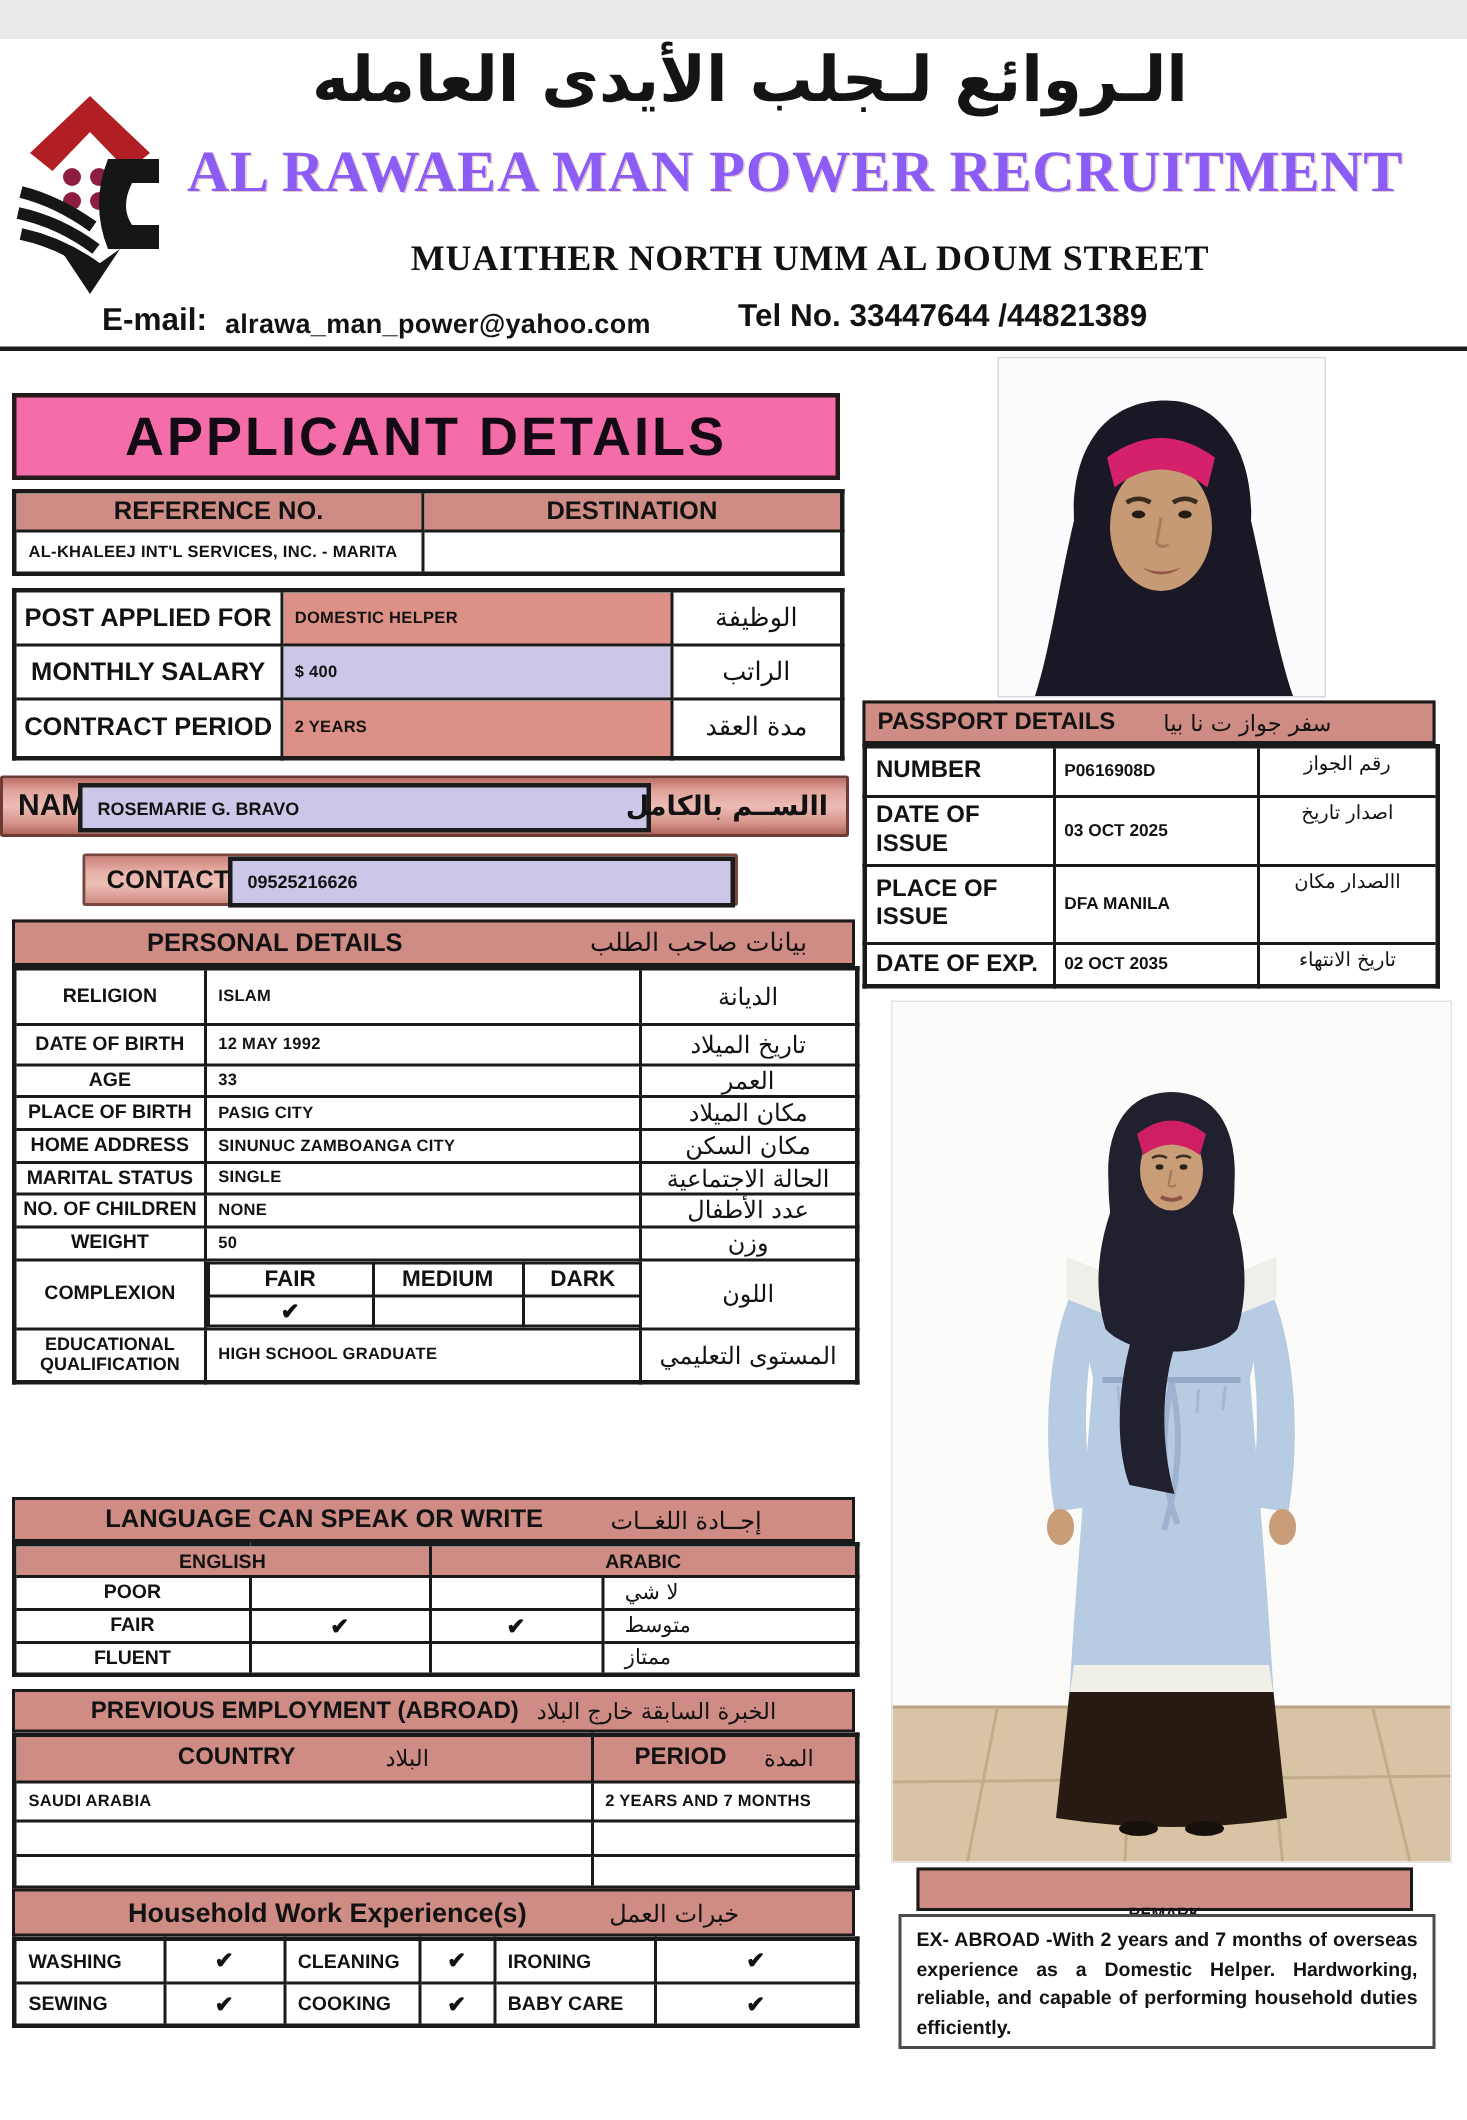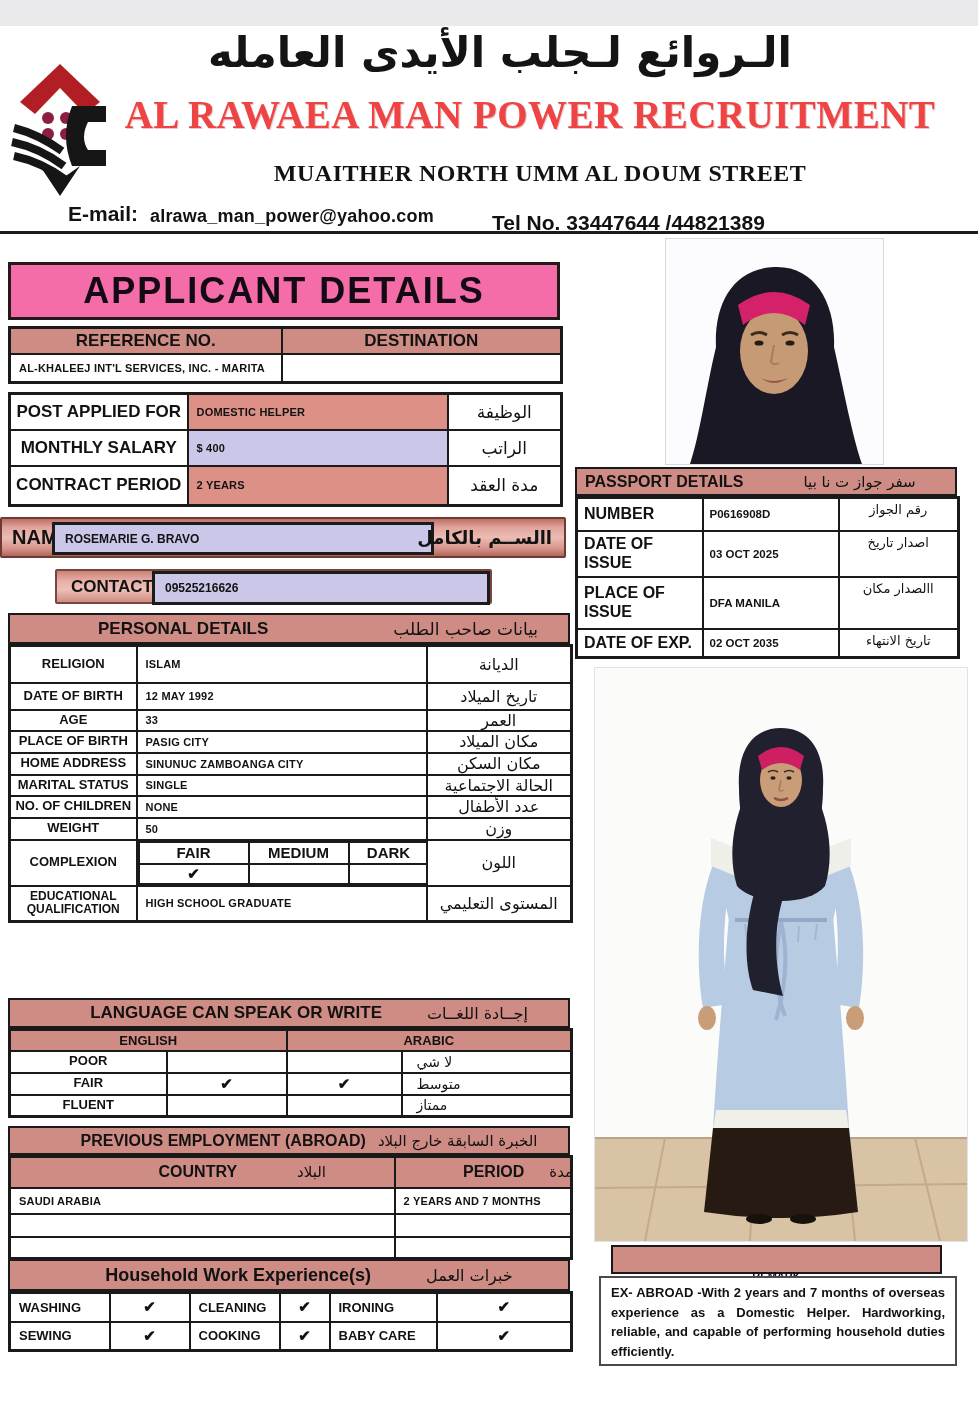--- a/index.html
+++ b/index.html
@@ -5,39 +5,39 @@
   html,body{margin:0;padding:0;background:#fff;}
   .page{position:relative;width:978px;height:1413px;background:#ffffff;overflow:hidden;
         font-family:"Liberation Sans",sans-serif;color:#121212;}
   .topstrip{position:absolute;left:0;top:0;width:978px;height:26px;background:#eaeaec;}
 
   
   .logo{position:absolute;left:8px;top:54px;width:104px;height:150px;}
   .arabic-title{position:absolute;left:110px;top:28px;width:780px;text-align:center;
       font-size:42px;font-weight:bold;font-family:"DejaVu Sans",sans-serif;color:#141414;}
   .company{position:absolute;left:100px;top:92px;width:860px;text-align:center;
-      font-family:"Liberation Serif",serif;font-size:39px;font-weight:bold;color:#ef4444;
+      font-family:"Liberation Serif",serif;font-size:39px;font-weight:bold;color:#8b5cf6;
       letter-spacing:0.5px;text-shadow:1px 1px 0 #e8c9c9;}
   .street{position:absolute;left:150px;top:160px;width:780px;text-align:center;
       font-family:"Liberation Serif",serif;font-size:24px;font-weight:bold;letter-spacing:0.5px;}
   .email-label{position:absolute;left:68px;top:202px;font-size:21px;font-weight:bold;}
   .email-value{position:absolute;left:150px;top:206px;font-size:18px;font-weight:bold;letter-spacing:0.2px;}
-  .tel{position:absolute;left:492px;top:211px;font-size:21px;font-weight:bold;text-align:center;}
+  .tel{position:absolute;left:492px;top:199px;font-size:21px;font-weight:bold;text-align:center;}
   .hrule{position:absolute;left:0;top:231px;width:978px;height:3px;background:#1c1c1c;}
 
   
   table{border-collapse:collapse;table-layout:fixed;}
   td{border:2px solid #1a1a1a;box-sizing:border-box;overflow:hidden;white-space:nowrap;padding:0;}
   .outer{border:3px solid #1a1a1a;}
   .lbl{font-weight:bold;font-size:13px;text-align:center;white-space:normal;line-height:1.1;}
   .val{font-weight:bold;font-size:11px;padding-left:8px;letter-spacing:0.2px;text-align:left;}
   .ar{font-size:16px;text-align:center;font-family:"DejaVu Sans",sans-serif;}
   .chk{font-size:15px;font-weight:bold;text-align:center;}
   .bar{box-sizing:border-box;border:2px solid #1a1a1a;display:flex;align-items:center;position:absolute;}
-  .flexc{display:flex;align-items:center;justify-content:center;width:100%;padding-left:40px;}
+  .flexc{display:flex;align-items:center;justify-content:center;width:100%;}
 
   
   .appbox{position:absolute;left:8px;top:262px;width:552px;height:58px;background:#f46ca8;
       border:3px solid #241a1a;display:flex;align-items:center;justify-content:center;
       font-size:36px;font-weight:bold;letter-spacing:2px;color:#140a14;box-sizing:border-box;}
   .reftab{position:absolute;left:8px;top:326px;}
   .hdr17{font-weight:bold;font-size:17px;text-align:center;background:#cf8c84;}
   .h26{height:26px;} .h29{height:29px;}
 
   .posttab{position:absolute;left:8px;top:392px;}
@@ -97,21 +97,21 @@
   .hhbar{left:8px;top:1259px;width:562px;height:32px;background:#cf8c84;}
   .hhbar .t{font-size:18px;font-weight:bold;}
   .hhbar .a{font-size:16px;font-family:"DejaVu Sans",sans-serif;margin-left:55px;}
   .hhtab{position:absolute;left:8px;top:1291px;width:562px;background:#fff;}
   .h29{height:29px;}
   .hhlbl{font-weight:bold;font-size:13px;text-align:left;padding-left:8px;}
 
   
   .ppbar{left:575px;top:467px;width:382px;height:29px;background:#cf8c84;}
   .ppbar .t{font-size:16px;font-weight:bold;margin-left:8px;}
-  .ppbar .a{font-size:15px;font-family:"DejaVu Sans",sans-serif;margin-left:60px;}
+  .ppbar .a{font-size:15px;font-family:"DejaVu Sans",sans-serif;margin-left:32px;}
   .pptab{position:absolute;left:575px;top:496px;width:382px;background:#fff;}
   .pplbl{font-weight:bold;font-size:16px;text-align:left;padding-left:6px;white-space:normal;line-height:1.15;}
   .ppval{font-weight:bold;font-size:11.5px;padding-left:6px;}
   .ppar{font-size:13px;text-align:center;vertical-align:top;padding-top:3px;font-family:"DejaVu Sans",sans-serif;}
   .h33{height:33px;} .h46{height:46px;} .h52{height:52px;} .h29p{height:29px;}
 
   
   .rmkbar{left:611px;top:1245px;width:331px;height:29px;background:#cf8c84;justify-content:center;}
   .rmkbar .t{font-size:11px;font-weight:bold;margin-top:33px;}
   .rmkbox{position:absolute;left:599px;top:1276px;width:358px;height:90px;box-sizing:border-box;

